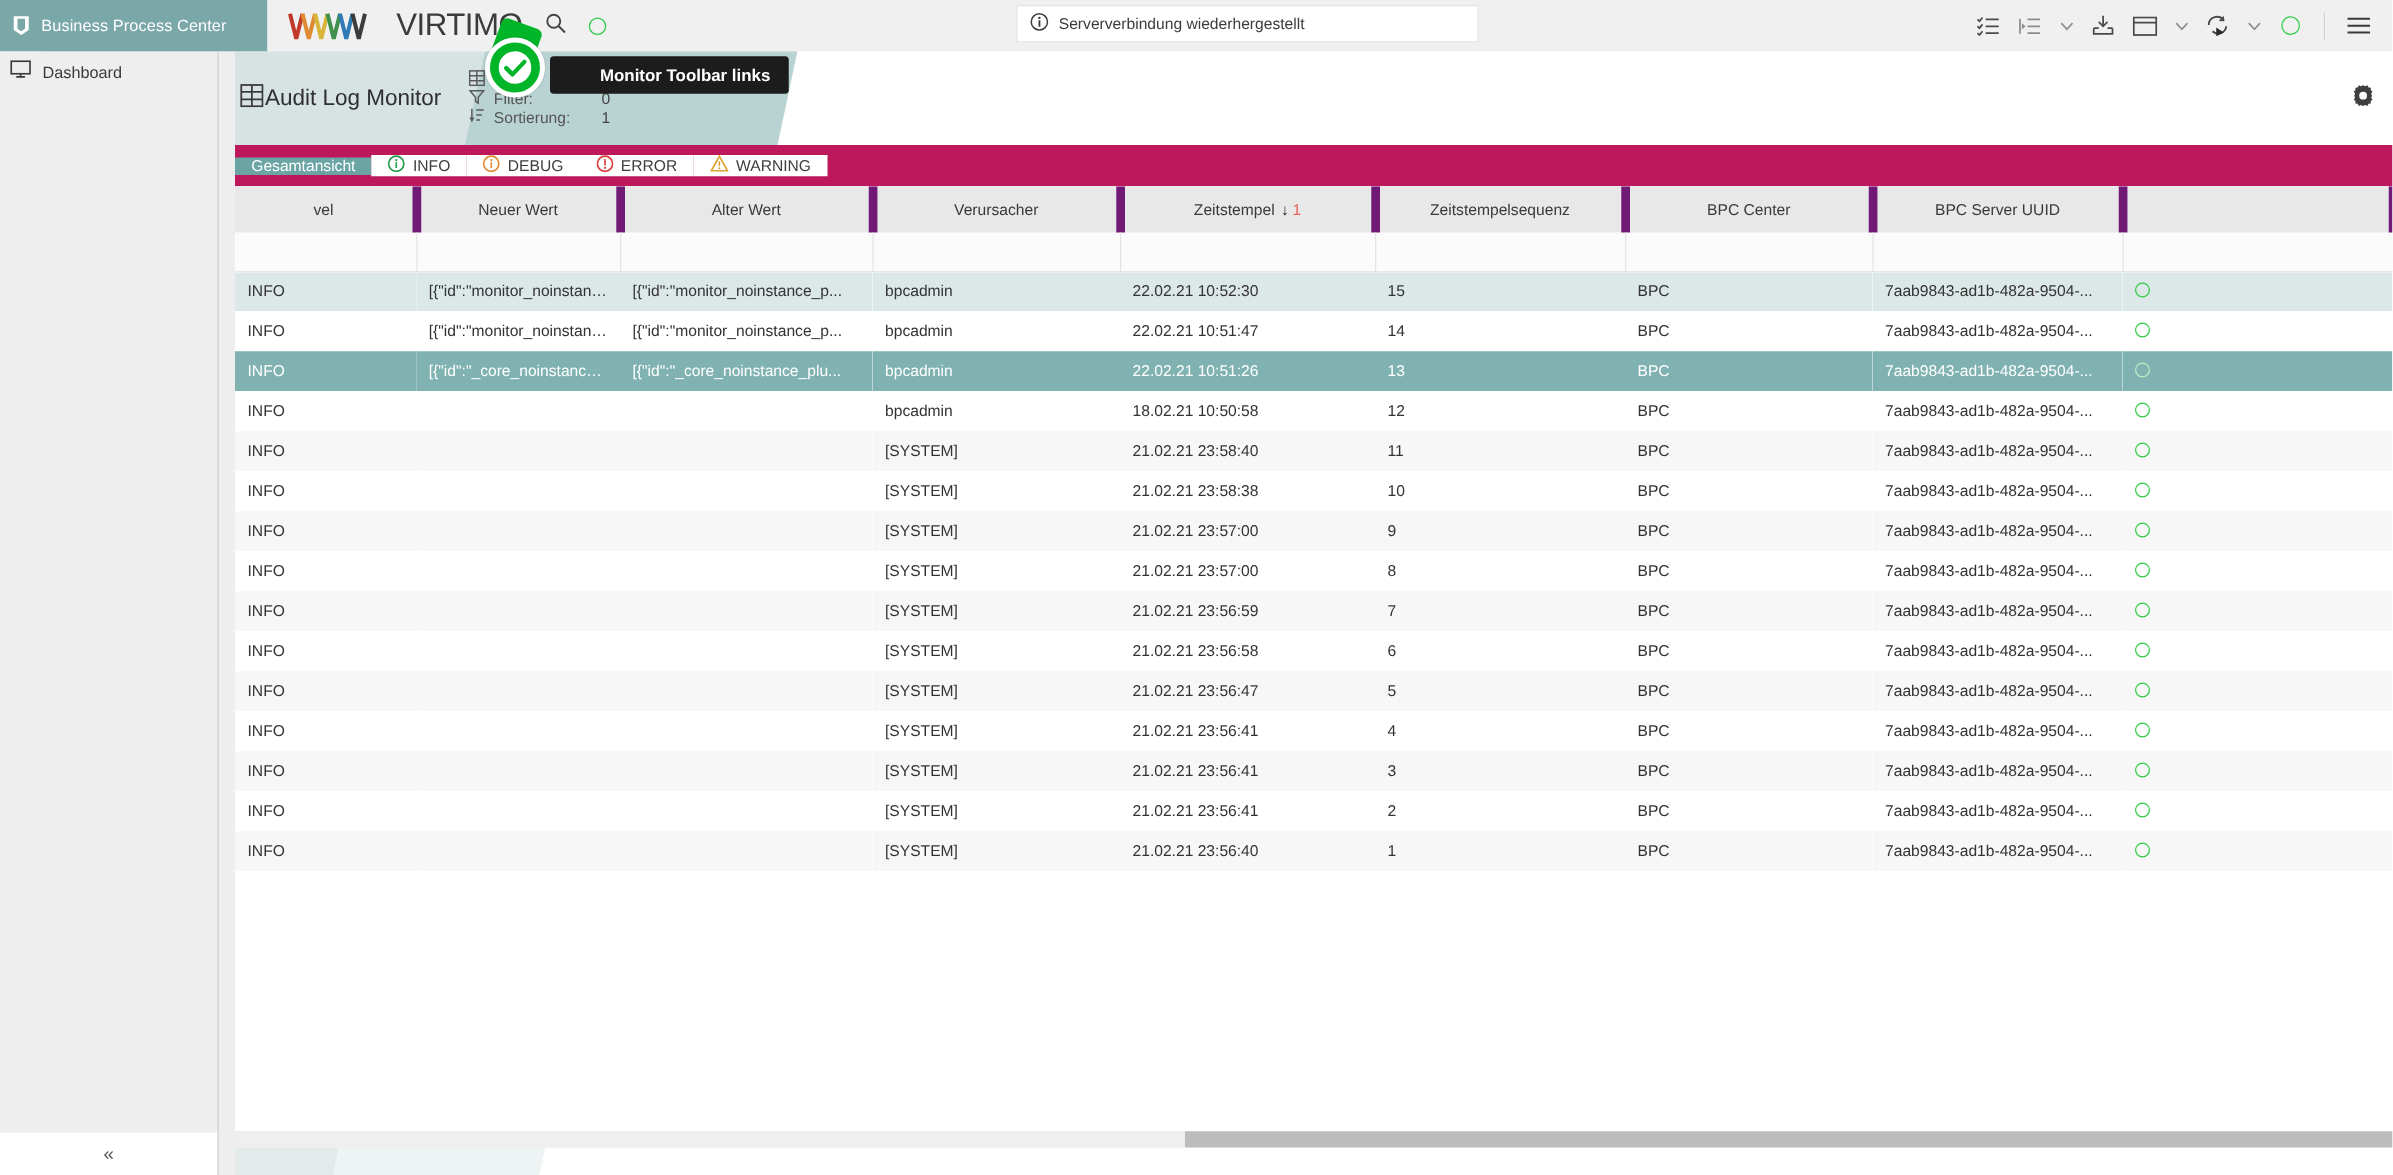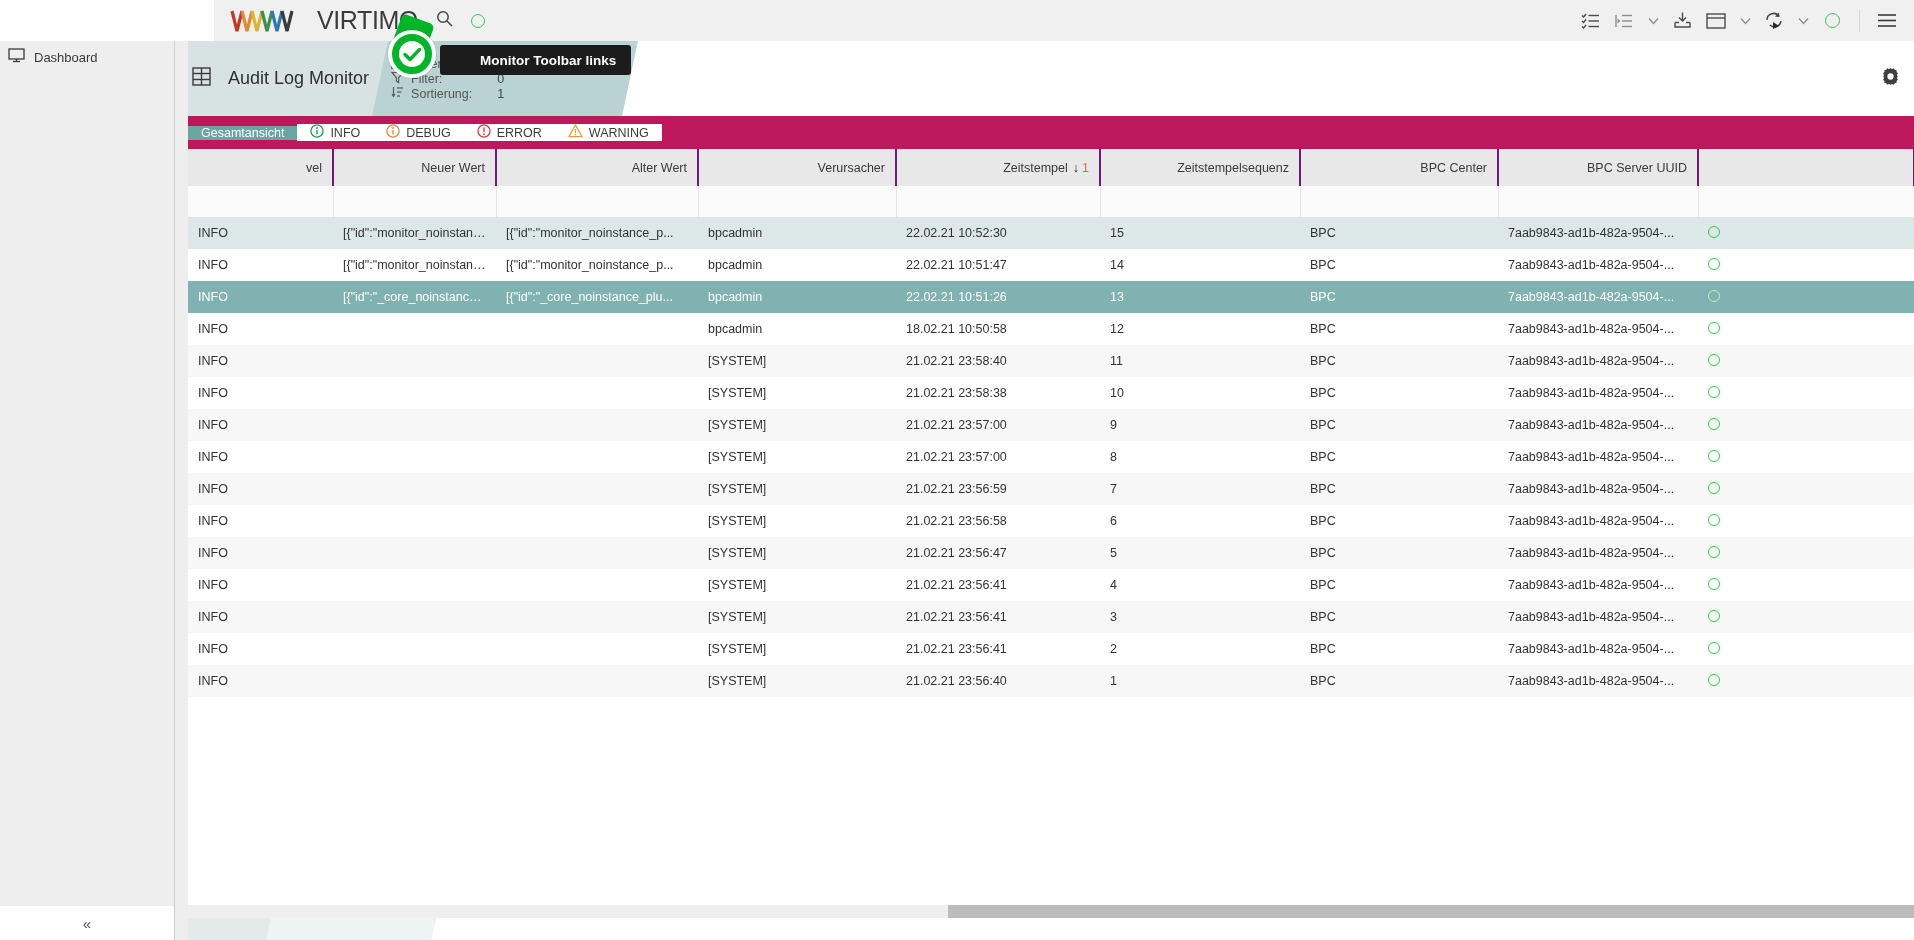--- a/index.html
+++ b/index.html
@@ -74,21 +74,21 @@
   .mh-teal-band {
     position: absolute; top: 0; left: 206px; width: 250px; height: 75px;
     background: #b9d2d2; transform: skewX(-12deg);
   }
   .mh-teal-band2 {
     position: absolute; top: 0; left: 0px; width: 220px; height: 75px;
     background: #d7e3e3; transform: skewX(-12deg); transform-origin: top left;
   }
   .mh-row { position: absolute; left: 0; top: 0; width: 100%; height: 75px; display: flex; align-items: center; }
   .monitor-title {
-    display: flex; align-items: center; gap: 17px; margin-left: 18px;
+    display: flex; align-items: center; gap: 1px; margin-left: 18px;
     font-size: 18px; color: #2f2f2f;
   }
   .toolbar-stats {
     margin-left: 22px; display: flex; flex-direction: column; gap: 1px;
     font-size: 12.5px; color: #555;
   }
   .ts-line { display: flex; align-items: center; gap: 7px; height: 14px; }
   .ts-label { min-width: 74px; }
   .ts-val { min-width: 12px; text-align: right; color: #444; }
   .gear-btn { position: absolute; right: 14px; top: 26px; cursor: pointer; }
@@ -119,22 +119,22 @@
   .tab {
     display: flex; align-items: center; gap: 6px; padding: 0 13px;
     font-size: 12.5px; color: #3d3d3d; cursor: pointer; background: #fff;
   }
   .tab.active { background: #6aa5a4; color: #ffffff; }
 
   
   .tablewrap { position: absolute; top: 108px; left: 14px; width: 1726px; height: 765px; background: #fff; overflow: hidden; }
   table { border-collapse: collapse; width: 1726px; table-layout: fixed; }
   thead th {
-    height: 37px; background: #e8e8e8; text-align: right; font-weight: normal;
-    font-size: 12.5px; color: #3a3a3a; padding: 0 10px; border-right: 2px solid #701a75;
+    height: 37px; background: #e8e8e8; text-align: center; font-weight: normal;
+    font-size: 12.5px; color: #3a3a3a; padding: 0 10px; border-right: 7px solid #701a75;
     white-space: nowrap; overflow: hidden; cursor: pointer;
   }
   tr.filterrow td {
     height: 31px; background: #fbfbfb; border-right: 1px solid #e4e4e4;
     border-bottom: 1px solid #e0e0e0; padding: 0 6px;
   }
   tbody td {
     height: 32px; font-size: 12.5px; color: #333; padding: 0 10px;
     white-space: nowrap; overflow: hidden; text-overflow: ellipsis;
   }
@@ -158,20 +158,29 @@
 <div id="app">
 
   <div class="watermark">
     <div class="band" style="left:-60px; top:41px; width:120px; height:899px; background:#e4e4e4;"></div>
     <div class="band" style="left:60px; top:41px; width:120px; height:899px; background:#dfdfdf;"></div>
     <div class="band" style="left:225px; top:108px; width:130px; height:832px; background:#e3eaea;"></div>
     <div class="band" style="left:355px; top:108px; width:165px; height:832px; background:#eef3f3;"></div>
   </div>
 
   <div class="topbar">
+    <div class="brandbox">
+      <span class="brand-logo">
+        <svg width="15" height="17" viewBox="0 0 15 17">
+          <path d="M1 1 H13 V12 L7 16 L1 12 Z" fill="#ffffff"></path>
+          <path d="M4 3 H10 V11 L7 13 L4 11 Z" fill="#7aa7a8"></path>
+        </svg>
+      </span>
+      <span class="brand-title">Business Process Center</span>
+    </div>
 
     <div class="headerrest">
       <div class="virtimo-wrap">
         <svg width="68" height="26" viewBox="0 0 68 26">
           <g stroke-width="3.2" fill="none">
             <path d="M2 3 L7 23 L12 3" stroke="#c0392b"></path>
             <path d="M12 3 L17 23 L22 3" stroke="#e08a34"></path>
             <path d="M22 3 L27 23 L32 3" stroke="#d8b63a"></path>
             <path d="M32 3 L37 23 L42 3" stroke="#3f8f4d"></path>
             <path d="M42 3 L47 23 L52 3" stroke="#2d7ab5"></path>
@@ -182,20 +191,30 @@
       </div>
       <span class="hdr-search">
         <svg width="17" height="17" viewBox="0 0 17 17">
           <circle cx="7" cy="7" r="5.2" fill="none" stroke="#444" stroke-width="1.5"></circle>
           <line x1="11" y1="11" x2="16" y2="16" stroke="#444" stroke-width="1.5"></line>
         </svg>
       </span>
       <span class="hdr-dot"></span>
     </div>
 
+    <div class="notif">
+      <span>
+        <svg width="15" height="15" viewBox="0 0 15 15">
+          <circle cx="7.5" cy="7.5" r="6.5" fill="none" stroke="#3c3c3c" stroke-width="1.2"></circle>
+          <circle cx="7.5" cy="4.3" r="0.95" fill="#3c3c3c"></circle>
+          <rect x="6.8" y="6.2" width="1.5" height="5.2" fill="#3c3c3c"></rect>
+        </svg>
+      </span>
+      <span>Serververbindung wiederhergestellt</span>
+    </div>
 
     <div class="hdr-right">
       <span class="hdr-ico">
         <svg width="19" height="17" viewBox="0 0 19 17">
           <g stroke="#4a4a4a" stroke-width="1.4" fill="none">
             <path d="M1 3.5 L2.6 5 L5 2"></path>
               <path d="M1 9 L2.6 10.5 L5 7.5"></path>
               <path d="M1 14.5 L2.6 16 L5 13"></path>
             <line x1="7.5" y1="3.5" x2="18" y2="3.5"></line>
               <line x1="7.5" y1="9" x2="18" y2="9"></line>

